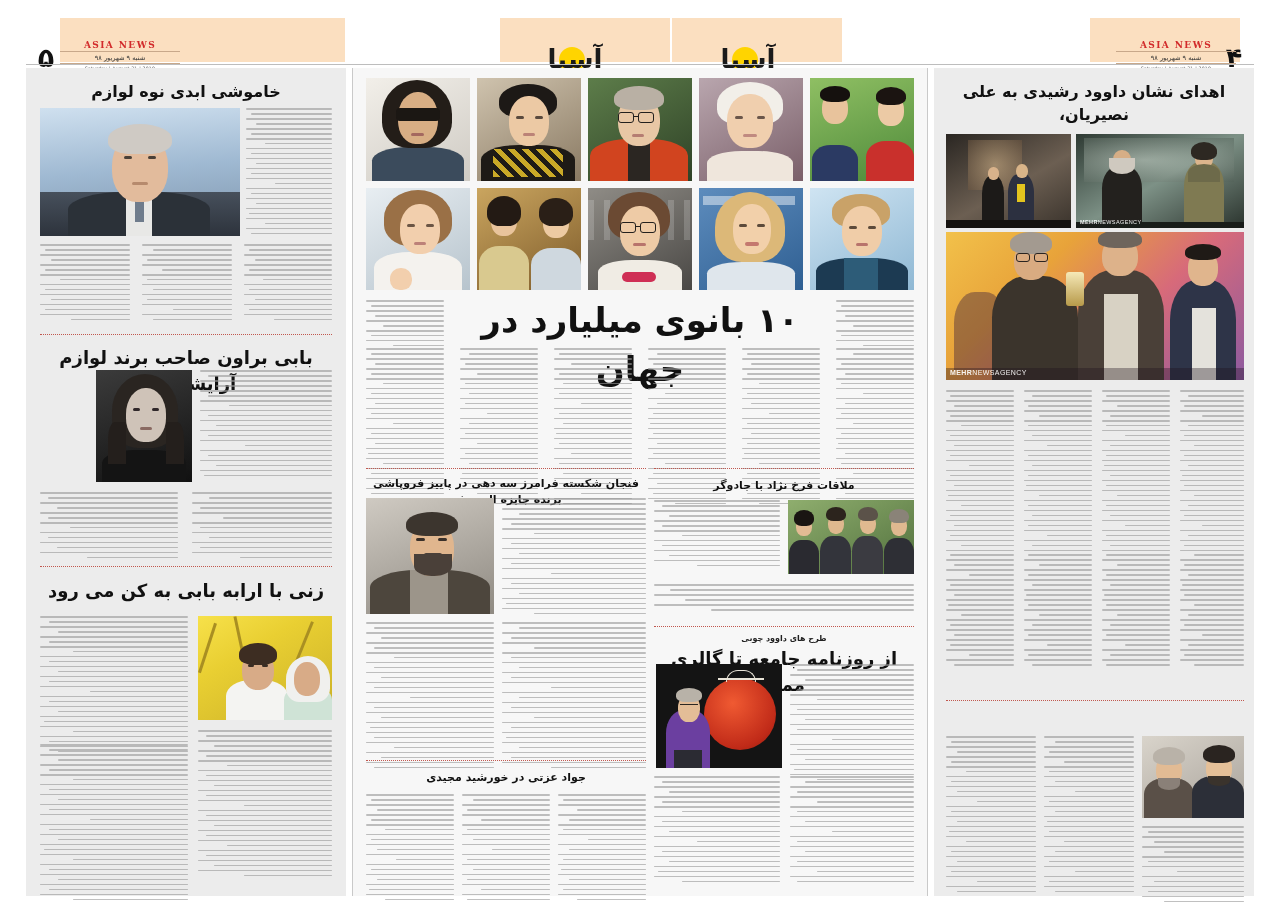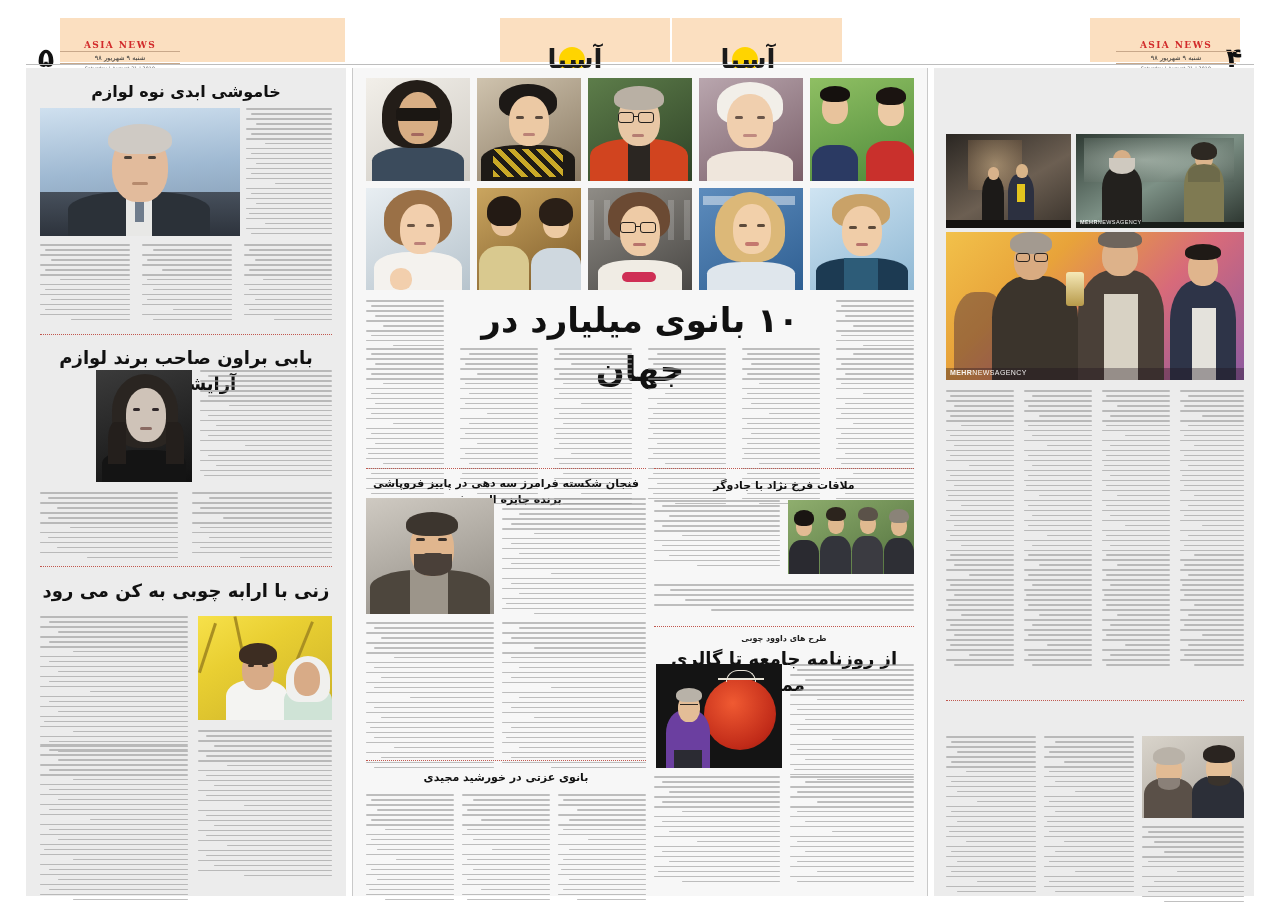--- a/index.html
+++ b/index.html
@@ -319,21 +319,21 @@
     <div class="ln s1"></div>
       <div class="ln s3"></div>
       <div class="ln s1"></div>
       <div class="ln s2"></div>
     <div class="ln s1"></div>
       <div class="ln s5"></div>
   </div>
 
   <div class="divider" style="position:absolute;left:40px;top:566px;width:292px;"></div>
 
-  <div style="position:absolute;left:40px;top:578px;width:292px;" class="hl md">زنی با ارابه چوبی به کن می رود</div>
+  <div style="position:absolute;left:40px;top:578px;width:292px;" class="hl md">زنی با ارابه بابی به کن می رود</div>
 
   <div class="ph" style="left:198px;top:616px;width:134px;height:104px;">
     <div class="sky" style="background:linear-gradient(150deg,#f7e14a 0%,#e9cf32 35%,#d9bf2d 70%,#c8ae24 100%);"></div>
     <div style="position:absolute;left:8px;top:6px;width:3px;height:52px;background:#a98f22;transform:rotate(18deg);"></div>
     <div style="position:absolute;left:40px;top:0;width:3px;height:44px;background:#a98f22;transform:rotate(-12deg);"></div>
     <div style="position:absolute;left:104px;top:4px;width:3px;height:48px;background:#a98f22;transform:rotate(22deg);"></div>
     <div class="body" style="left:28px;bottom:0;width:62px;height:40px;background:#f4f4f2;"></div>
     <div class="face" style="left:44px;top:34px;width:32px;height:40px;background:#d8ab87;"></div>
     <div class="hair" style="left:41px;top:27px;width:38px;height:22px;background:#3d2d22;"></div>
     <div style="position:absolute;left:50px;top:48px;width:6px;height:2.5px;background:#3a2d24;border-radius:2px;"></div>
@@ -878,21 +878,21 @@
     <div class="ln s1"></div>
       <div class="ln s3"></div>
       <div class="ln s1"></div>
       <div class="ln s2"></div>
     <div class="ln s1"></div>
       <div class="ln s5"></div>
   </div>
 
   <div class="divider" style="position:absolute;left:366px;top:760px;width:280px;"></div>
 
-  <div style="position:absolute;left:366px;top:770px;width:280px;" class="hl sm">بانوی عزتی در خورشید مجیدی</div>
+  <div style="position:absolute;left:366px;top:770px;width:280px;" class="hl sm">جواد عزتی در خورشید مجیدی</div>
 
   <div class="col" style="left:366px;top:794px;width:88px;">
     <div class="ln s1"></div>
       <div class="ln s2"></div>
       <div class="ln s1"></div>
       <div class="ln s3"></div>
     <div class="ln s1"></div>
       <div class="ln s2"></div>
       <div class="ln s1"></div>
       <div class="ln s4"></div>
@@ -1089,20 +1089,21 @@
       <div class="ln s1"></div>
       <div class="ln s3"></div>
     <div class="ln s1"></div>
       <div class="ln s2"></div>
       <div class="ln s1"></div>
       <div class="ln s4"></div>
     <div class="ln s1"></div>
       <div class="ln s2"></div>
   </div>
 
+  <div style="position:absolute;left:944px;top:80px;width:300px;" class="hl lg">اهدای نشان داوود رشیدی به علی نصیریان،</div>
 
   <div class="ph" style="left:946px;top:134px;width:125px;height:94px;">
     <div class="sky" style="background:linear-gradient(150deg,#2a2622,#6c5f52 55%,#3a332c);"></div>
     <div style="position:absolute;left:22px;top:6px;width:54px;height:50px;background:radial-gradient(circle,#d9b98c,#6b5540);opacity:.55;"></div>
     <div class="body" style="left:36px;bottom:8px;width:22px;height:44px;background:#1c1a18;"></div>
     <div class="face" style="left:42px;bottom:48px;width:11px;height:13px;background:#d8b28b;"></div>
     <div class="body" style="left:62px;bottom:8px;width:26px;height:46px;background:#2c3040;"></div>
     <div style="position:absolute;left:71px;bottom:26px;width:8px;height:18px;background:#e3c41e;"></div>
     <div class="face" style="left:70px;bottom:50px;width:12px;height:14px;background:#d9b489;"></div>
     <div style="position:absolute;left:0;bottom:0;width:100%;height:8px;background:#15120f;"></div>

